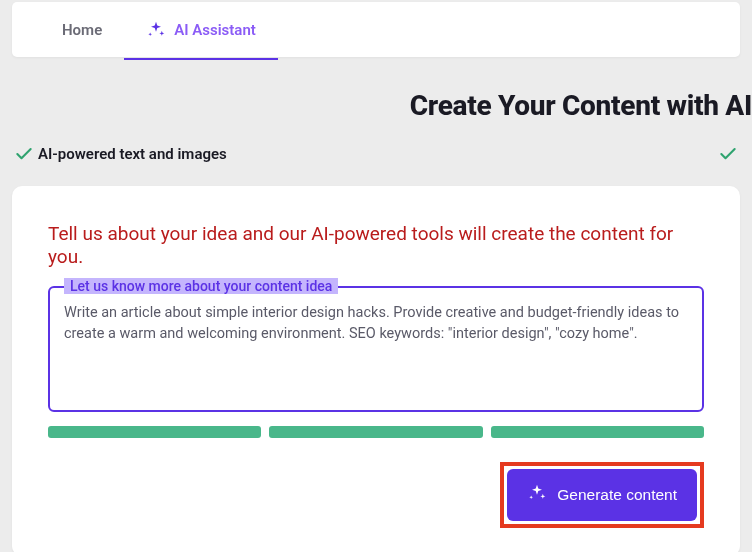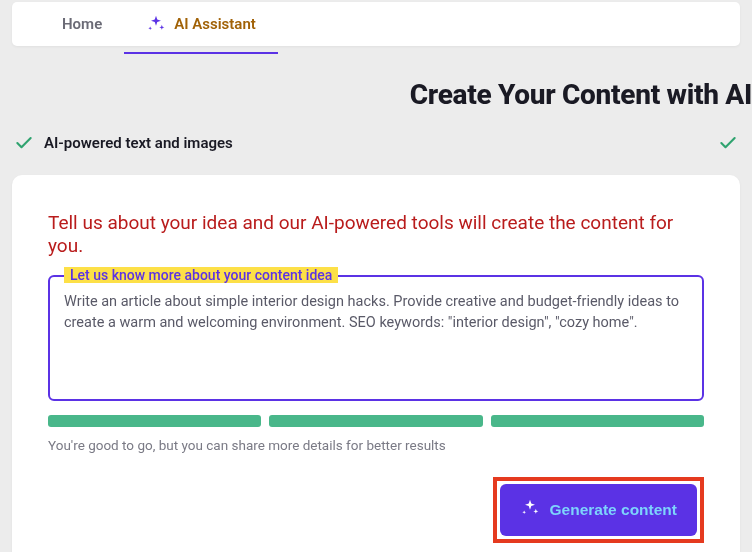--- a/index.html
+++ b/index.html
@@ -10,37 +10,37 @@
     height: 552px;
     padding: 0;
   }
   .tabbar {
     background: #fff;
     border-radius: 5px;
     margin: 2px 12px 0 12px;
     padding: 16px 0;
     display: flex;
     align-items: center;
-    height: 44px;
+    height: 55px;
     box-shadow: 0 1px 3px rgba(0,0,0,0.05);
   }
   .tab {
     padding: 0 22px;
     height: 60px;
     display: flex;
     align-items: center;
     font-size: 15px;
     font-weight: 600;
     color: #6b6b76;
     cursor: pointer;
     position: relative;
     gap: 8px;
   }
   .tab.active {
-    color: #a16207;
+    color: #8b5cf6;
   }
   .tab.active::after {
     content: "";
     position: absolute;
     left: 0; right: 0; bottom: 0;
     height: 2px;
     background: #5b32e5;
   }
   .tab:first-child { margin-left: 28px; }
   .sparkle-icon svg { display: block; }
@@ -59,21 +59,21 @@
 
   .benefits {
     display: flex;
     justify-content: space-between;
     margin: 22px 14px 0 14px;
     padding: 0 0;
   }
   .benefit {
     display: flex;
     align-items: center;
-    gap: 10px;
+    gap: 4px;
     font-size: 15px;
     font-weight: 600;
     color: #1a1a24;
   }
   .check-icon { display:flex; align-items:center; }
 
   .card {
     background: #fff;
     border-radius: 10px;
     margin: 22px 12px 12px 12px;
@@ -89,21 +89,21 @@
     border: 2px solid #5b32e5;
     border-radius: 6px;
     position: relative;
     padding: 14px 14px 14px 14px;
     min-height: 120px;
   }
   .field-legend {
     position: absolute;
     top: -10px;
     left: 14px;
-    background: #fde047;
+    background: #c4b5fd;
     padding: 0 6px;
     font-size: 14px;
     color: #5b32e5;
     font-weight: 500;
   }
   .field-textarea {
     width: 100%;
     border: none;
     outline: none;
     resize: none;
@@ -133,26 +133,26 @@
     display: flex;
     justify-content: flex-end;
     margin-top: 24px;
   }
   .generate-wrap {
     border: 4px solid #e53a1f;
     padding: 3px;
   }
   .generate-btn {
     background: #5b32e5;
-    color: #7dd3fc;
+    color: #ffffff;
     border: none;
     border-radius: 6px;
     padding: 14px 20px;
     font-size: 15.5px;
-    font-weight: 700;
+    font-weight: 400;
     display: flex;
     align-items: center;
     gap: 10px;
     cursor: pointer;
   }
 </style>
 </head>
 <body>
 
 <div class="tabbar">
@@ -199,21 +199,20 @@
   <div class="field">
     <span class="field-legend">Let us know more about your content idea</span>
     <textarea class="field-textarea" style="">Write an article about simple interior design hacks. Provide creative and budget-friendly ideas to create a warm and welcoming environment. SEO keywords: "interior design", "cozy home".</textarea>
   </div>
 
   <div class="strength">
     <div class="bar"></div>
     <div class="bar"></div>
     <div class="bar"></div>
   </div>
-  <p class="hint">You're good to go, but you can share more details for better results</p>
 
   <div class="actions">
     <div class="generate-wrap">
       <button class="generate-btn">
         <span>
           <svg width="20" height="20" viewBox="0 0 24 24" fill="none">
             <path d="M12 2l1.5 4.5L18 8l-4.5 1.5L12 14l-1.5-4.5L6 8l4.5-1.5L12 2z" fill="#fff"></path>
             <path d="M19 13l.8 2.2L22 16l-2.2.8L19 19l-.8-2.2L16 16l2.2-.8L19 13z" fill="#fff"></path>
             <path d="M5 15l.6 1.6L7.2 17l-1.6.6L5 19.2l-.6-1.6L2.8 17l1.6-.6L5 15z" fill="#fff"></path>
           </svg>

